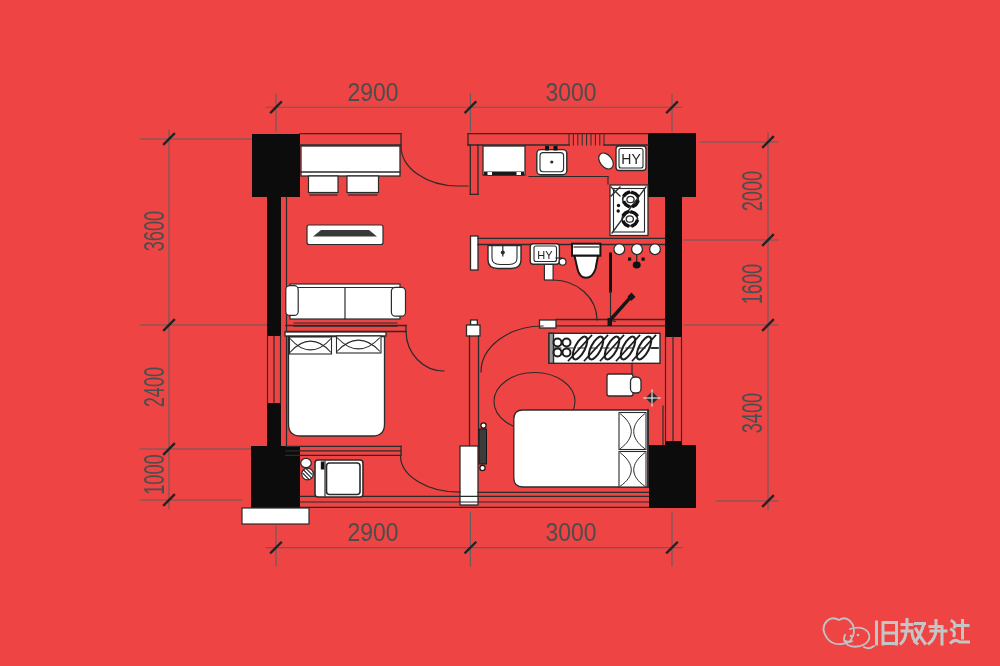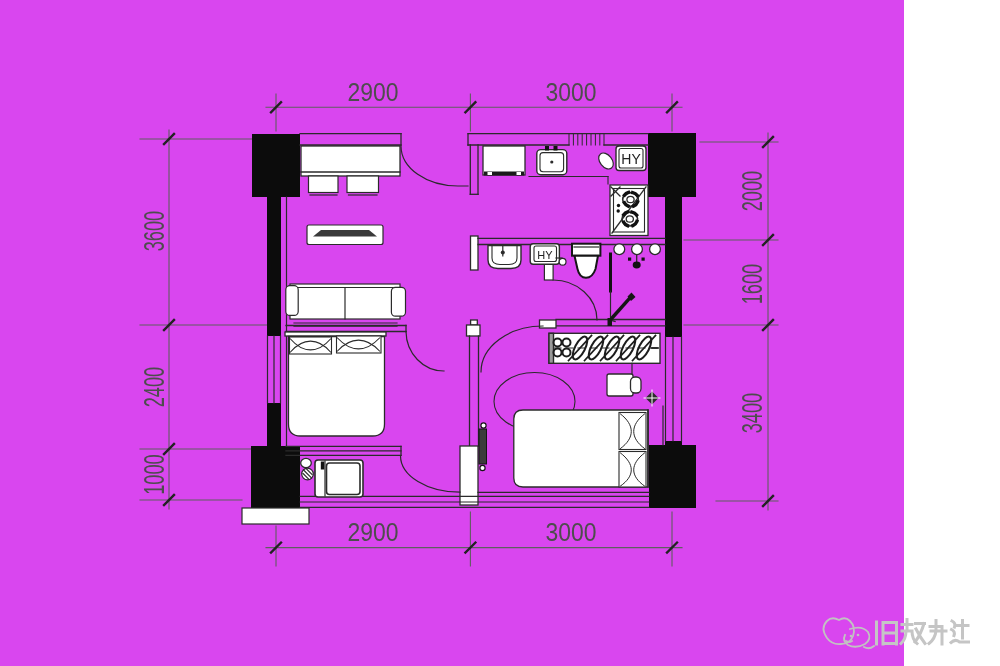--- a/index.html
+++ b/index.html
@@ -1,16 +1,16 @@
 <!DOCTYPE html>
 <html><head>
 <meta charset="utf-8">
 <style>
 html,body{margin:0;padding:0;background:#ffffff;}
-#page{width:904px;height:666px;position:relative;background:#d946ef;font-family:"Liberation Sans",sans-serif;}
+#page{width:1000px;height:666px;position:relative;background:#ef4444;font-family:"Liberation Sans",sans-serif;}
 svg{position:absolute;top:0;left:0;filter:blur(0.4px);}
 text{font-family:"Liberation Sans",sans-serif;}
 </style>
 </head>
 <body>
 <div id="page">
 <svg width="1000" height="666" viewBox="0 0 1000 666">
 <g stroke-linecap="square" fill="none">
 
 <g stroke="#5f5f5f" stroke-width="1.1">

